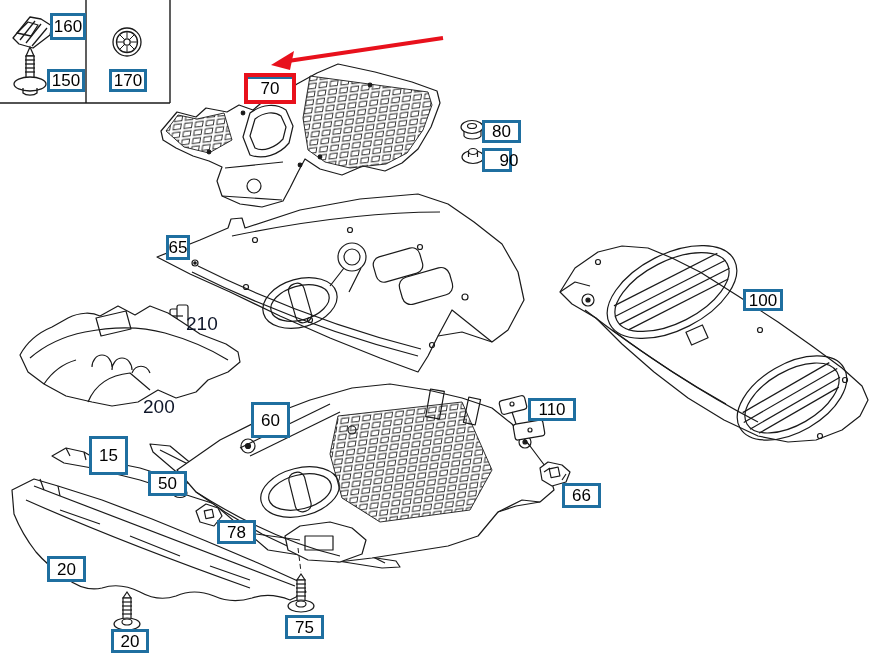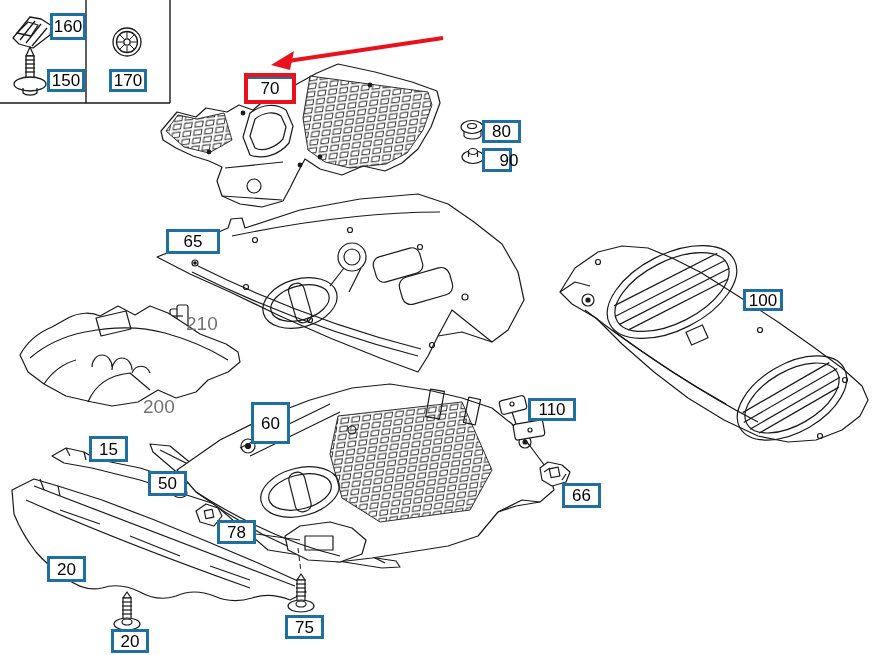--- a/index.html
+++ b/index.html
@@ -25,21 +25,21 @@
     z-index:5;cursor:pointer;
   }
   .callout.red{
     border:4px solid var(--red);
   }
   .callout.red::before{
     content:"";position:absolute;left:0;right:0;top:0;
     border-top:2px solid var(--blue);
   }
   .plain-label{
-    position:absolute;color:#737373;
+    position:absolute;color:#0f172a;
     font:19px/1 "Liberation Sans",sans-serif;
     z-index:5;
   }
 </style>
 </head>
 <body>
 
 <div class="stage">
 
   <svg width="878" height="655" viewBox="0 0 878 655">
@@ -318,35 +318,35 @@
       <span>70</span>
     </div>
 
   <div class="callout" style="left:482px;top:120px;width:39px;height:23px;">
       <span>80</span>
     </div>
   <div class="callout" style="left:482px;top:148px;width:16px;height:24px;padding-left:24px;">
       <span>90</span>
     </div>
 
-  <div class="callout" style="left:166px;top:229px;width:54px;height:25px;">
+  <div class="callout" style="left:166px;top:235px;width:24px;height:25px;">
       <span>65</span>
     </div>
   <div class="callout" style="left:743px;top:289px;width:40px;height:22px;">
       <span>100</span>
     </div>
 
-  <div class="callout" style="left:251px;top:402px;width:39px;height:42px;">
+  <div class="callout" style="left:251px;top:402px;width:39px;height:36px;">
       <span>60</span>
     </div>
   <div class="callout" style="left:528px;top:398px;width:48px;height:23px;">
       <span>110</span>
     </div>
 
-  <div class="callout" style="left:89px;top:436px;width:39px;height:26px;">
+  <div class="callout" style="left:89px;top:436px;width:39px;height:39px;">
       <span>15</span>
     </div>
   <div class="callout" style="left:148px;top:471px;width:39px;height:25px;">
       <span>50</span>
     </div>
   <div class="callout" style="left:562px;top:483px;width:39px;height:25px;">
       <span>66</span>
     </div>
   <div class="callout" style="left:217px;top:520px;width:39px;height:24px;justify-content:center;">
       <span>78</span>

